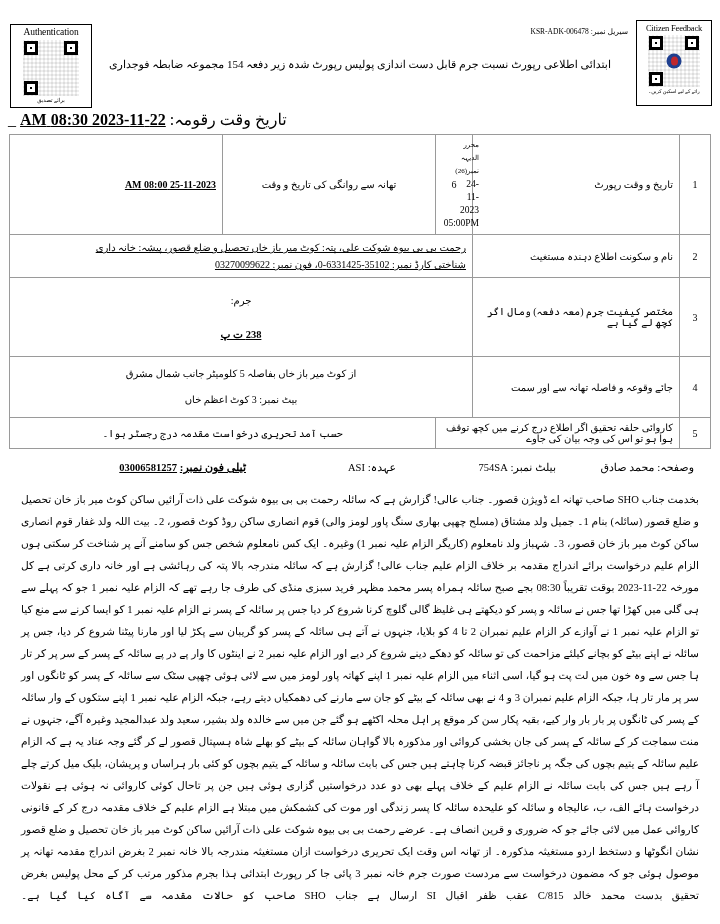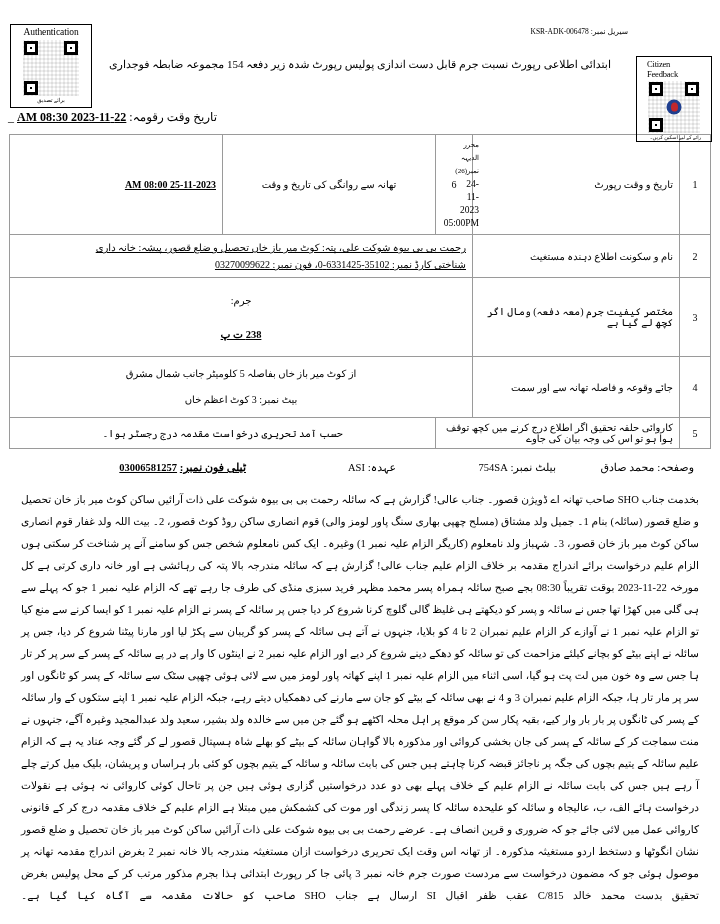--- a/index.html
+++ b/index.html
@@ -51,23 +51,23 @@
     line-height: 7px;
     margin-top: 0px;
   }
   .feedback-box {
     position: absolute;
     right: 8px;
     top: 20px;
     width: 76px;
     height: 86px;
     border: 1.3px solid #000;
+    text-align: center;
     box-sizing: border-box;
-    padding: 2px 10px;
-    margin-top: 36px;
+    padding: 2px 1px;
   }
   .feedback-title {
     font-size: 8.5px;
     line-height: 10px;
     letter-spacing: -0.2px;
   }
   .feedback-caption {
     font-size: 5px;
     direction: rtl;
     line-height: 7px;
@@ -168,21 +168,21 @@
   }
   .meta-right .u { text-decoration: underline; font-weight: 600; }
   .meta-right .lbl { font-size: 10.5px; }
   .meta-right .en { font-family: "Liberation Serif", serif; }
   .meta-left {
     position: absolute;
     left: 8px;
     top: 0;
     white-space: nowrap;
     direction: rtl;
-    font-size: 12px;
+    font-size: 16px;
   }
   .meta-left .u { text-decoration: underline; font-weight: 600; }
 
   
   table.fir {
     width: 672px;
     margin: 2px auto 0 auto;
     border-collapse: collapse;
     direction: rtl;
     table-layout: fixed;

